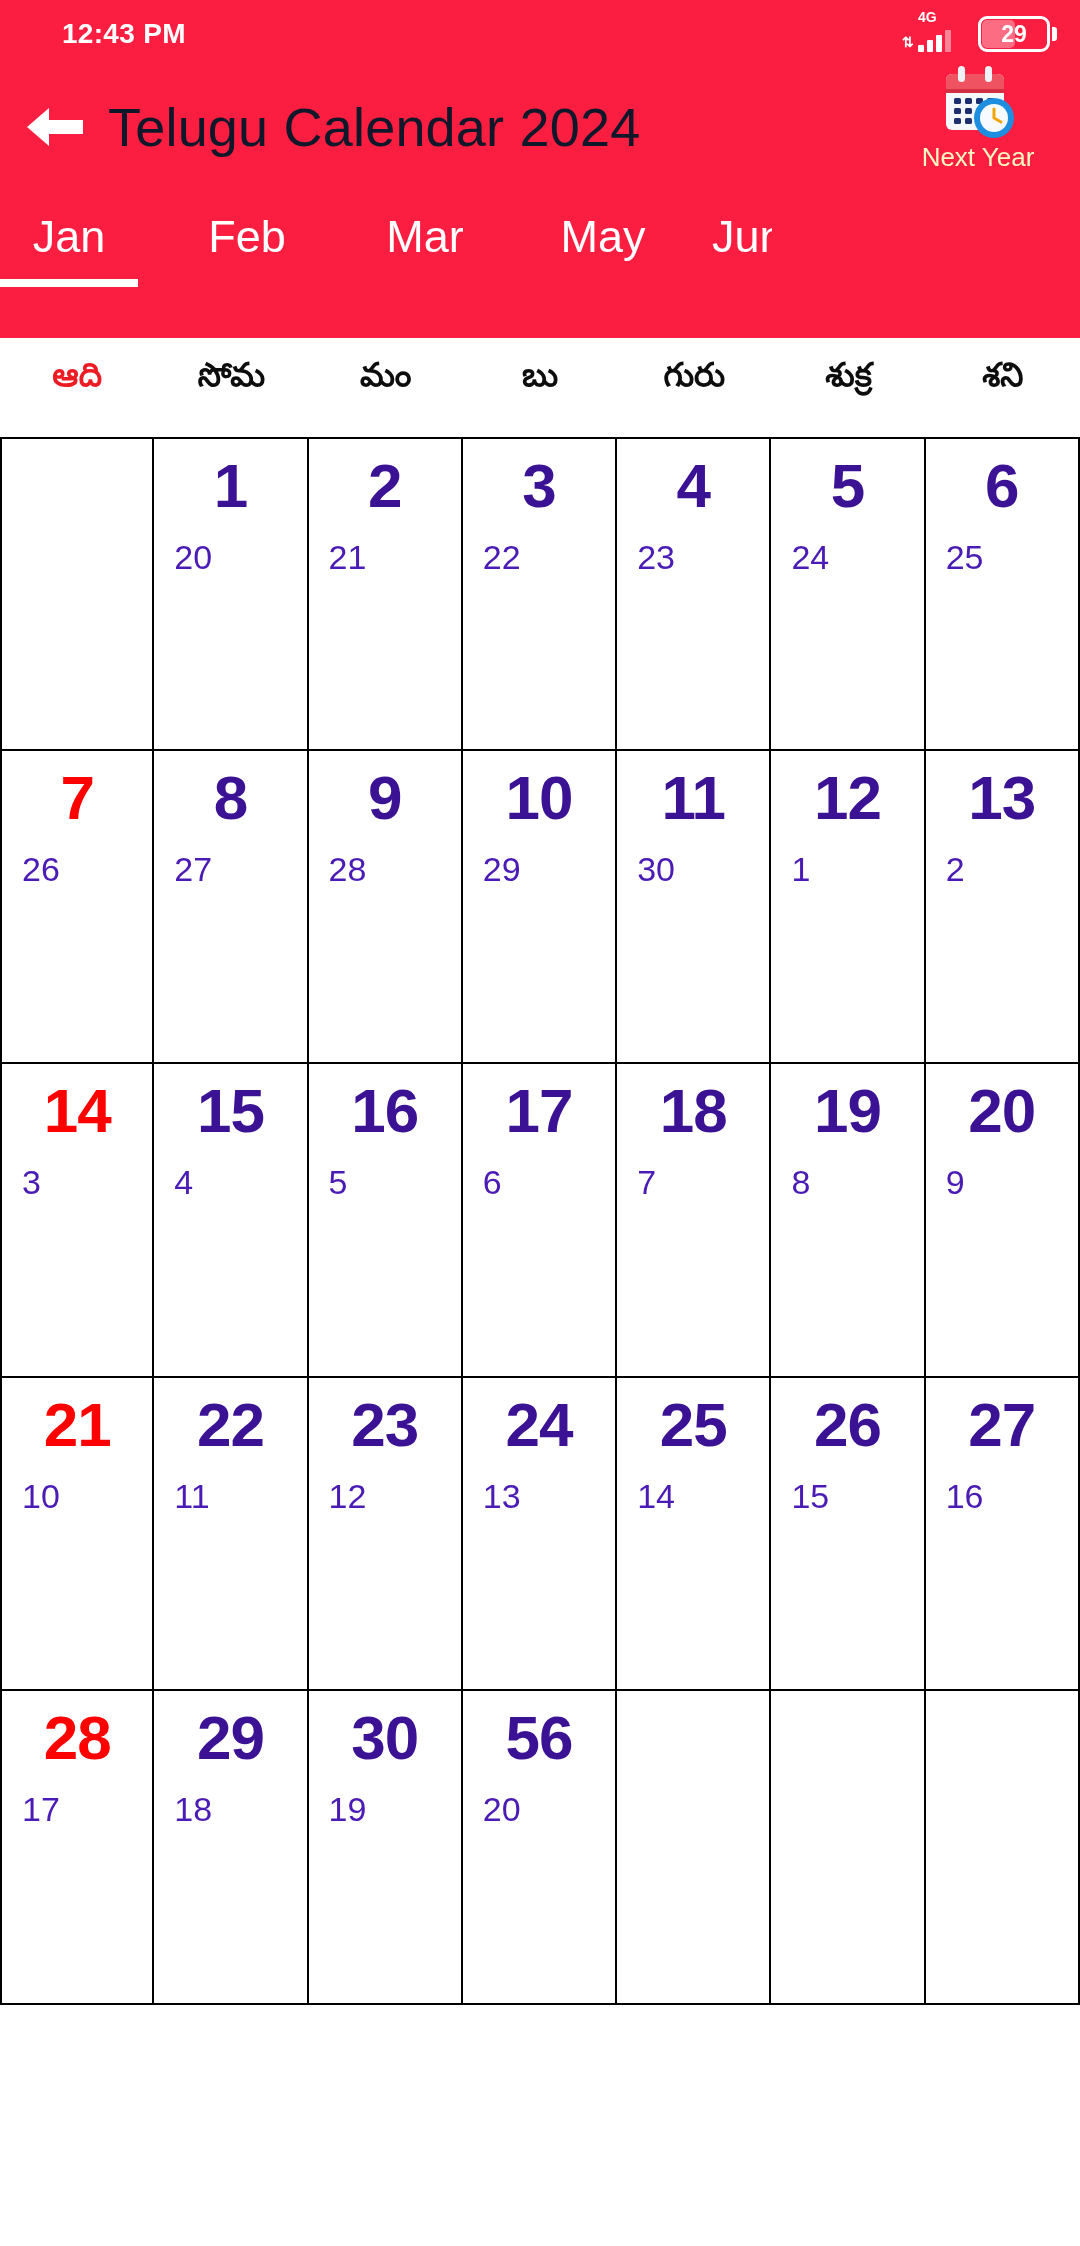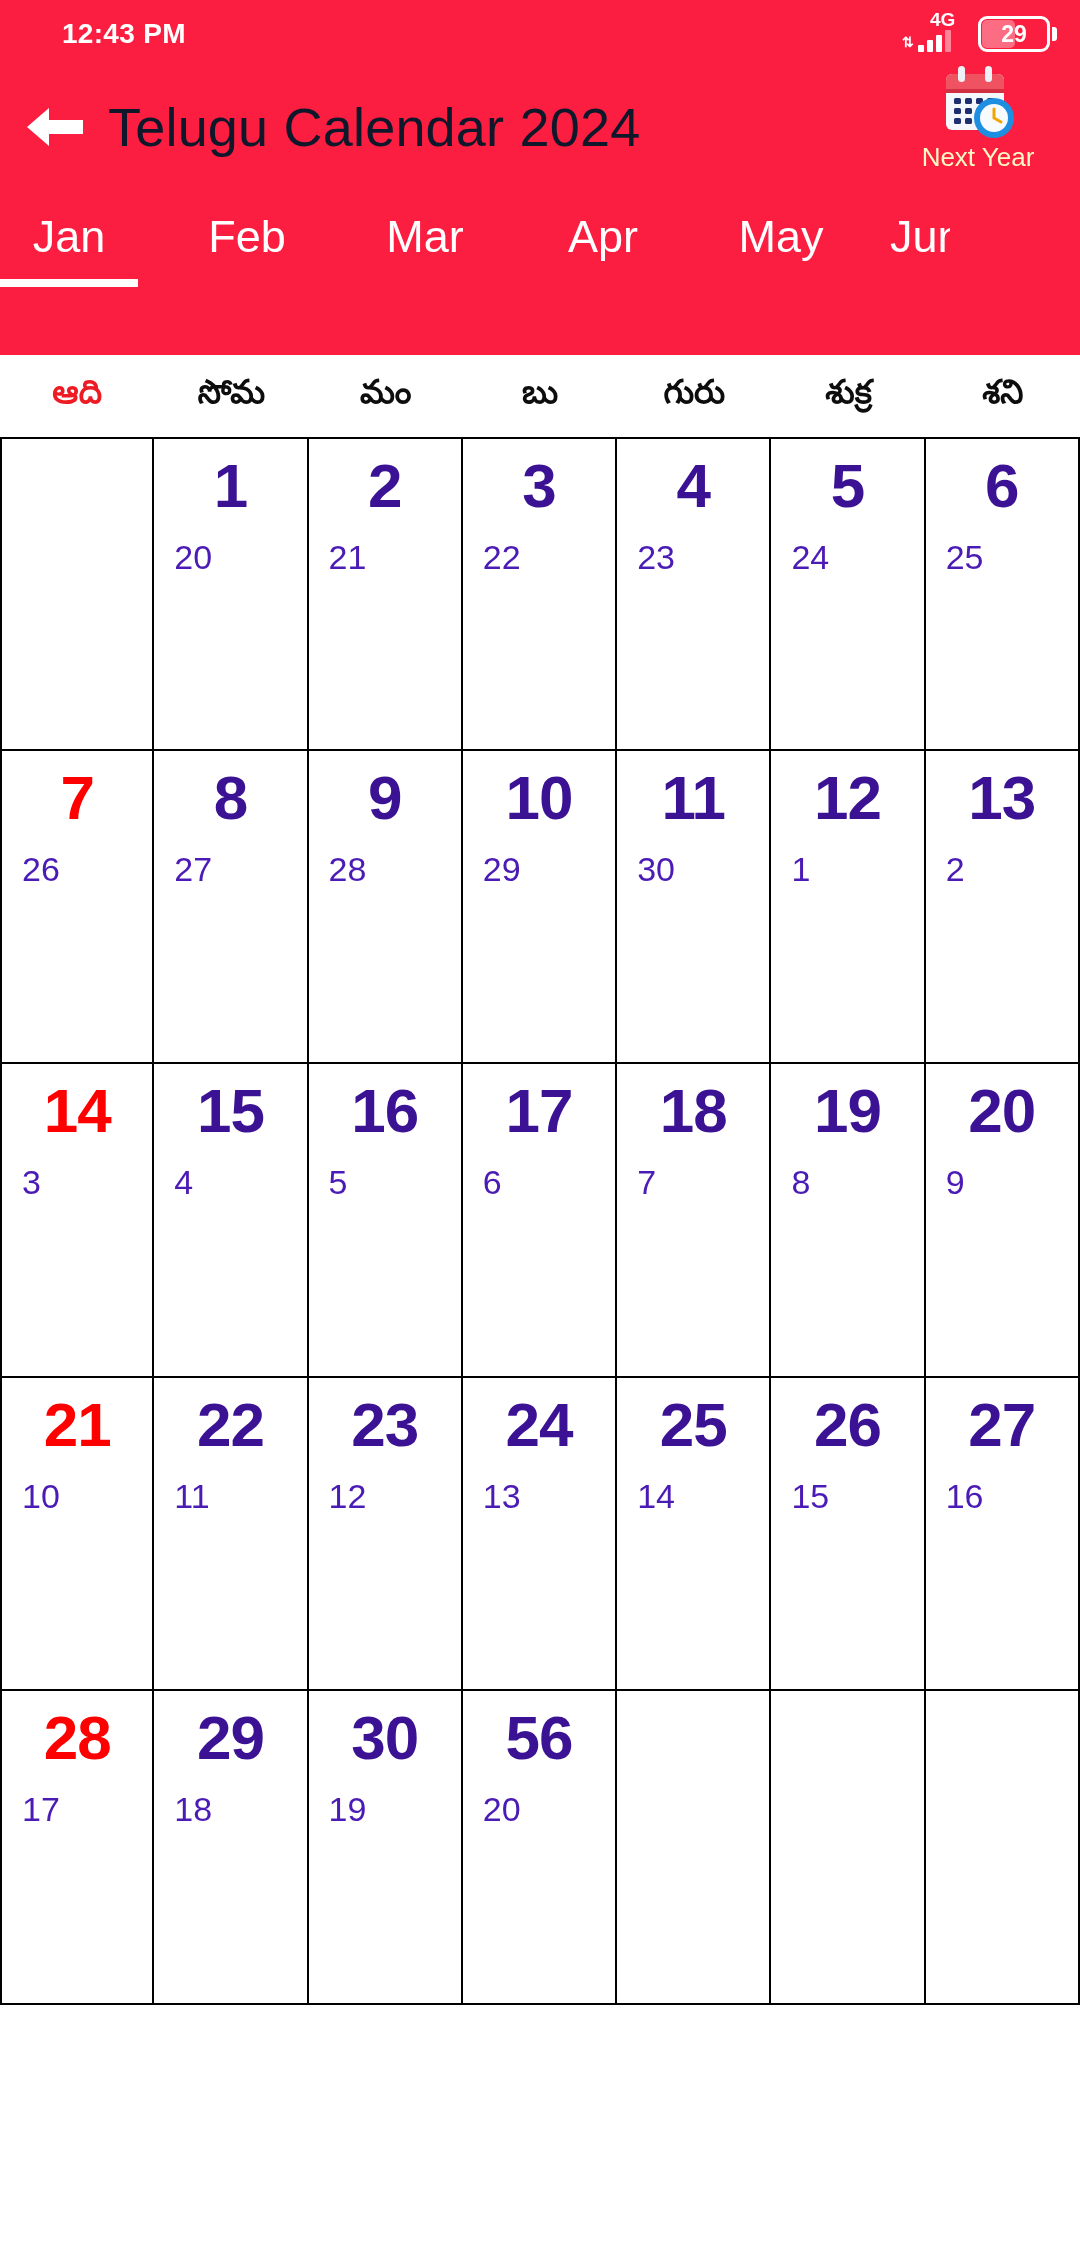--- a/index.html
+++ b/index.html
@@ -22,22 +22,22 @@
     display:flex; align-items:center; justify-content:space-between;
     padding:0 30px 0 62px;
   }
   .clock {
     color:#ffffff; font-size:28px; font-weight:bold; letter-spacing:.3px;
   }
   .status-right { display:flex; align-items:center; gap:14px; }
 
   .sig-wrap { position:relative; width:62px; height:44px; }
   .sig-4g {
-    position:absolute; left:28px; top:-2px;
-    color:#ffffff; font-size:19px; font-weight:bold; line-height:1;
+    position:absolute; left:16px; top:-2px;
+    color:#ffffff; font-size:14px; font-weight:bold; line-height:1;
   }
   .sig-bars {
     position:absolute; left:16px; bottom:4px;
     display:flex; align-items:flex-end; gap:3px;
   }
   .sig-bars i { display:block; width:6px; background:#ffffff; border-radius:1px; }
   .sig-bars i:nth-child(1){ height:7px; }
   .sig-bars i:nth-child(2){ height:12px; }
   .sig-bars i:nth-child(3){ height:17px; }
   .sig-bars i:nth-child(4){ height:22px; background:rgba(255,255,255,.45); }
@@ -97,21 +97,21 @@
   }
   .tab.w-full { width:138px; }
   .tab.w-clip { width:60px; justify-content:flex-start; overflow:hidden; }
   .tab-underline {
     position:absolute; left:0; bottom:0; width:138px; height:8px;
     background:#ffffff;
   }
 
   
   .weekdays {
-    position:absolute; left:0; top:355px; width:1080px; height:82px;
+    position:absolute; left:0; top:338px; width:1080px; height:82px;
     display:flex; background:#ffffff;
   }
   .wd {
     flex:1 1 0; display:flex; align-items:center; justify-content:center;
     font-size:33px; font-weight:bold; color:#0d0d0d;
   }
   .wd.sun { color:#ED1C24; }
 
   
   .grid {
@@ -210,23 +210,20 @@
       <span>Jan</span>
       <div class="tab-underline"></div>
     </div>
     <div class="tab w-full">
       <span>Feb</span>
     </div>
     <div class="tab w-full">
       <span>Mar</span>
     </div>
     <div class="tab w-full">
-      <span>Apr</span>
-    </div>
-    <div class="tab w-full">
       <span>May</span>
     </div>
     <div class="tab w-clip">
       <span>Jun</span>
     </div>
   </div>
 </div>
 
 <div class="weekdays">
   <div class="wd sun">ఆది</div>

